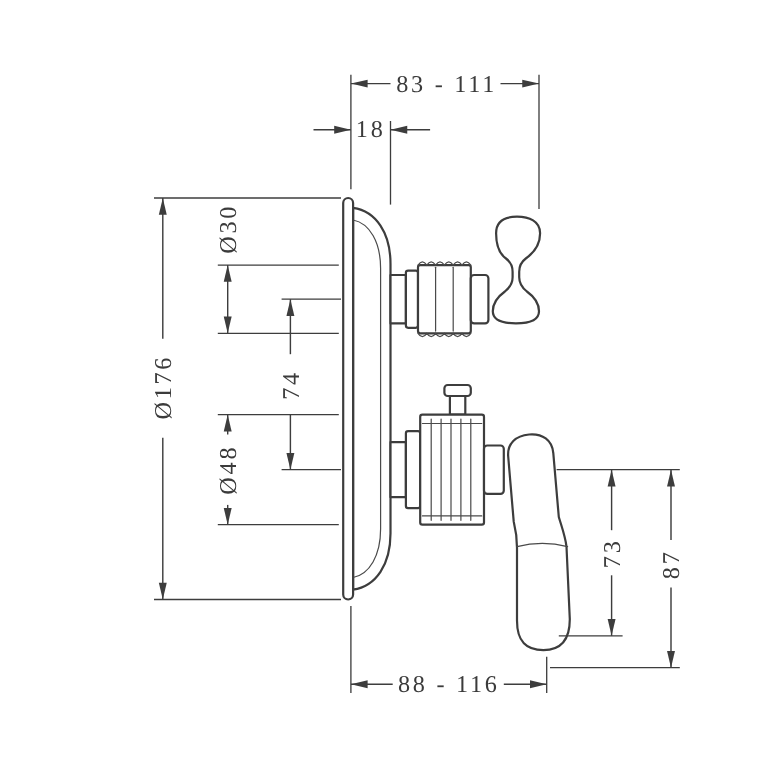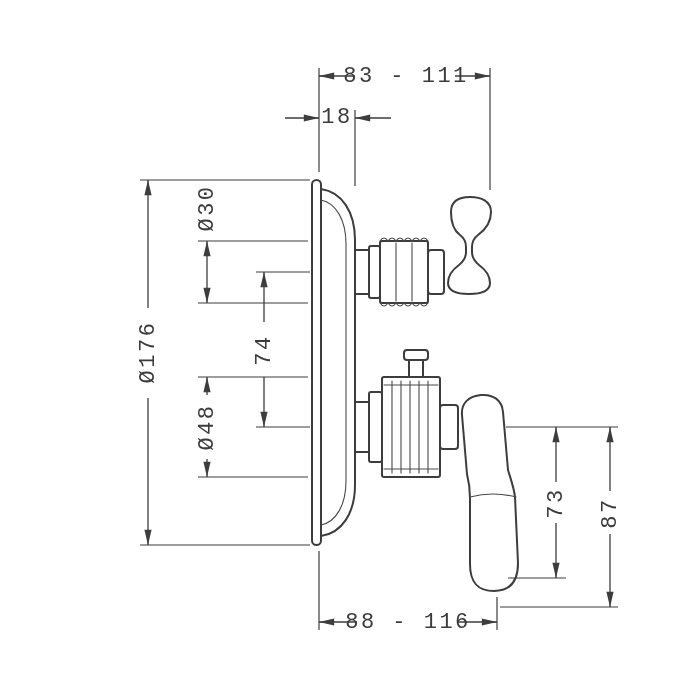--- a/index.html
+++ b/index.html
@@ -1,18 +1,18 @@
 <!DOCTYPE html>
 <html><head>
 <meta charset="utf-8">
 <style>
   html,body{margin:0;padding:0;background:#ffffff;}
   .stage{
     width:700px;height:700px;position:relative;overflow:hidden;
-    background:#ffffff;font-family:Liberation Mono, monospace;
+    background:#ffffff;font-family:Liberation Serif, serif;
   }
   svg{display:block;}
   
   .o   {stroke:#3d3d3d;stroke-width:2;fill:#ffffff;stroke-linejoin:round;stroke-linecap:round;}
   .thin{stroke:#4a4a4a;stroke-width:1.1;fill:none;stroke-linecap:round;}
   
   .ext {stroke:#3d3d3d;stroke-width:1.2;fill:none;}
   .dim {stroke:#3d3d3d;stroke-width:1.3;fill:none;}
   .lbl {font-size:22px;fill:#3b3b3b;letter-spacing:2.5px;}
 </style>

